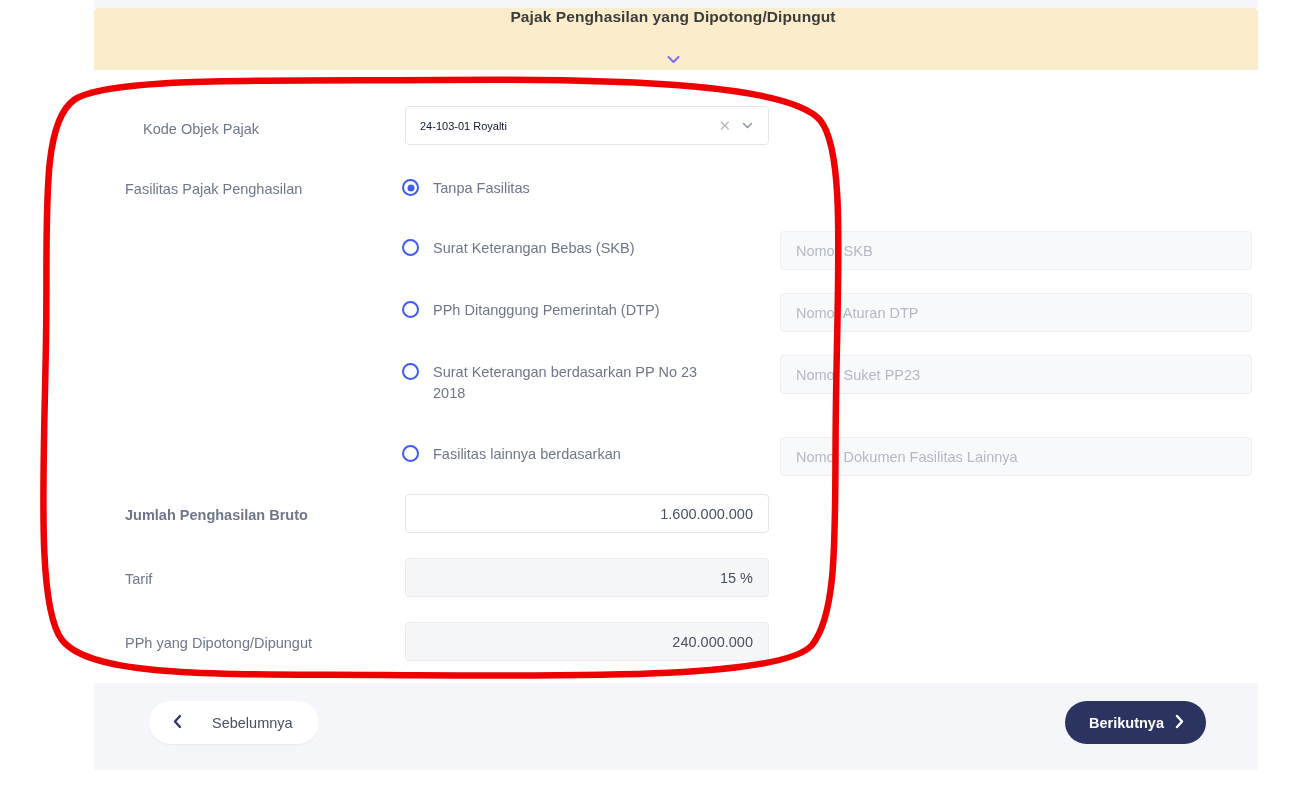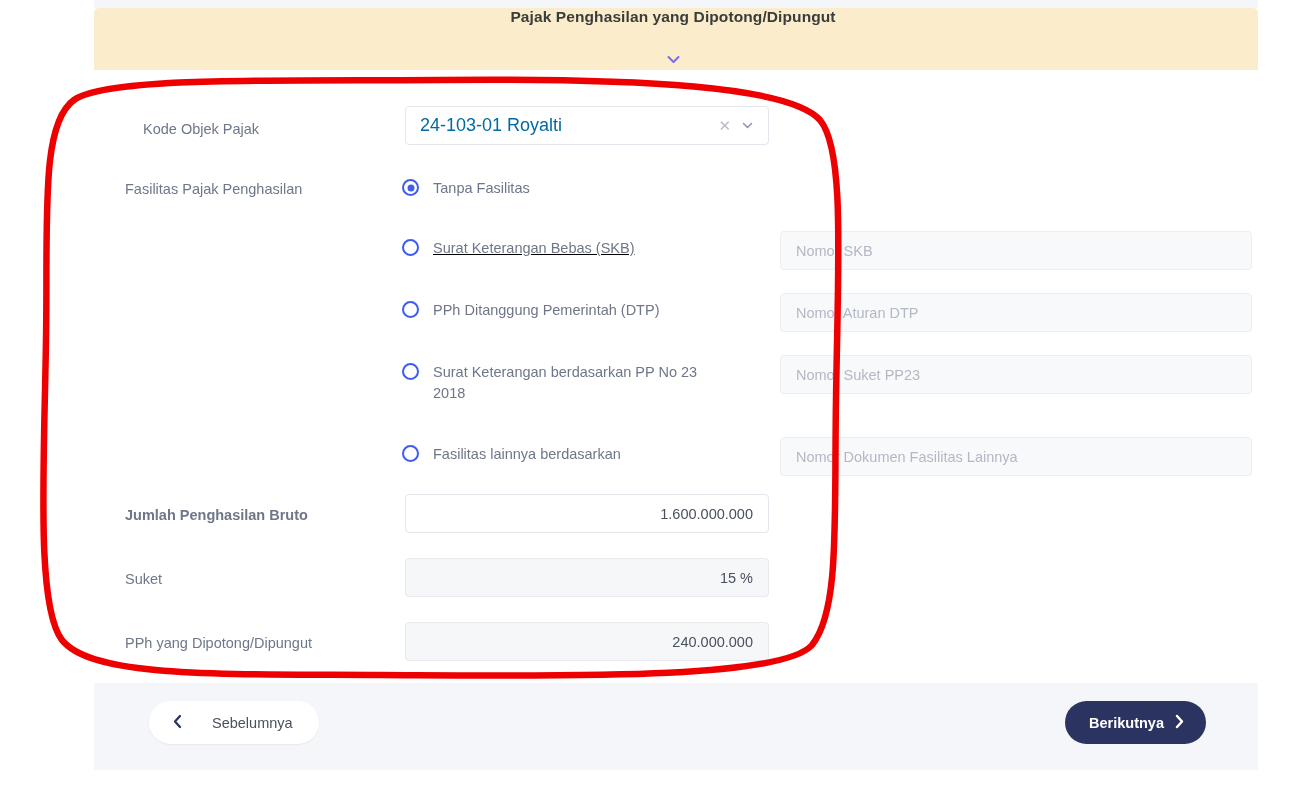--- a/index.html
+++ b/index.html
@@ -62,21 +62,21 @@
   .select-box{
     position:absolute;
     box-sizing:border-box;
     background:#ffffff;
     border:1px solid #e3e6ec;
     border-radius:4px;
     display:flex;align-items:center;
     padding:0 10px 0 14px;
   }
   .select-val{
-    flex:1;font-size:18px;color:#0369a1;
+    flex:1;font-size:11px;color:#0f172a;
   }
   .select-icons{display:flex;align-items:center;gap:9px;padding-right:4px;}
   .icon-x{
     font-size:15px;color:#b7bcc6;line-height:1;cursor:pointer;
     font-family:"Liberation Sans", sans-serif;
   }
   .icon-chev{width:14px;height:14px;display:flex;align-items:center;justify-content:center;cursor:pointer;}
 
   
   .radio-item{
@@ -190,21 +190,21 @@
       </span>
     </div>
 
     <div class="lbl" style="left:31px;top:110px;">Fasilitas Pajak Penghasilan</div>
 
     <div class="radio-item" style="left:308px;top:108px;">
       <span class="radio on"></span>
       <span class="radio-label">Tanpa Fasilitas</span>
     </div>
 
-    <div class="radio-item" style="left:308px;top:168px;text-decoration:underline;">
+    <div class="radio-item" style="left:308px;top:168px;">
       <span class="radio"></span>
       <span class="radio-label">Surat Keterangan Bebas (SKB)</span>
     </div>
     <div class="ph-input" style="left:686px;top:161px;width:472px;height:39px;">Nomor SKB</div>
 
     <div class="radio-item" style="left:308px;top:230px;">
       <span class="radio"></span>
       <span class="radio-label">PPh Ditanggung Pemerintah (DTP)</span>
     </div>
     <div class="ph-input" style="left:686px;top:223px;width:472px;height:39px;">Nomor Aturan DTP</div>
@@ -217,21 +217,21 @@
 
     <div class="radio-item" style="left:308px;top:374px;">
       <span class="radio"></span>
       <span class="radio-label">Fasilitas lainnya berdasarkan</span>
     </div>
     <div class="ph-input" style="left:686px;top:367px;width:472px;height:39px;">Nomor Dokumen Fasilitas Lainnya</div>
 
     <div class="lbl" style="left:31px;top:436px;font-weight:bold;">Jumlah Penghasilan Bruto</div>
     <div class="val-input editable" style="left:311px;top:424px;width:364px;height:39px;">1.600.000.000</div>
 
-    <div class="lbl" style="left:31px;top:500px;">Suket</div>
+    <div class="lbl" style="left:31px;top:500px;">Tarif</div>
     <div class="val-input readonly" style="left:311px;top:488px;width:364px;height:39px;">15 %</div>
 
     <div class="lbl" style="left:31px;top:564px;">PPh yang Dipotong/Dipungut</div>
     <div class="val-input readonly" style="left:311px;top:552px;width:364px;height:39px;">240.000.000</div>
 
   </div>
 
   <div class="acc-footer">
     <button class="btn-prev">
       <span>

